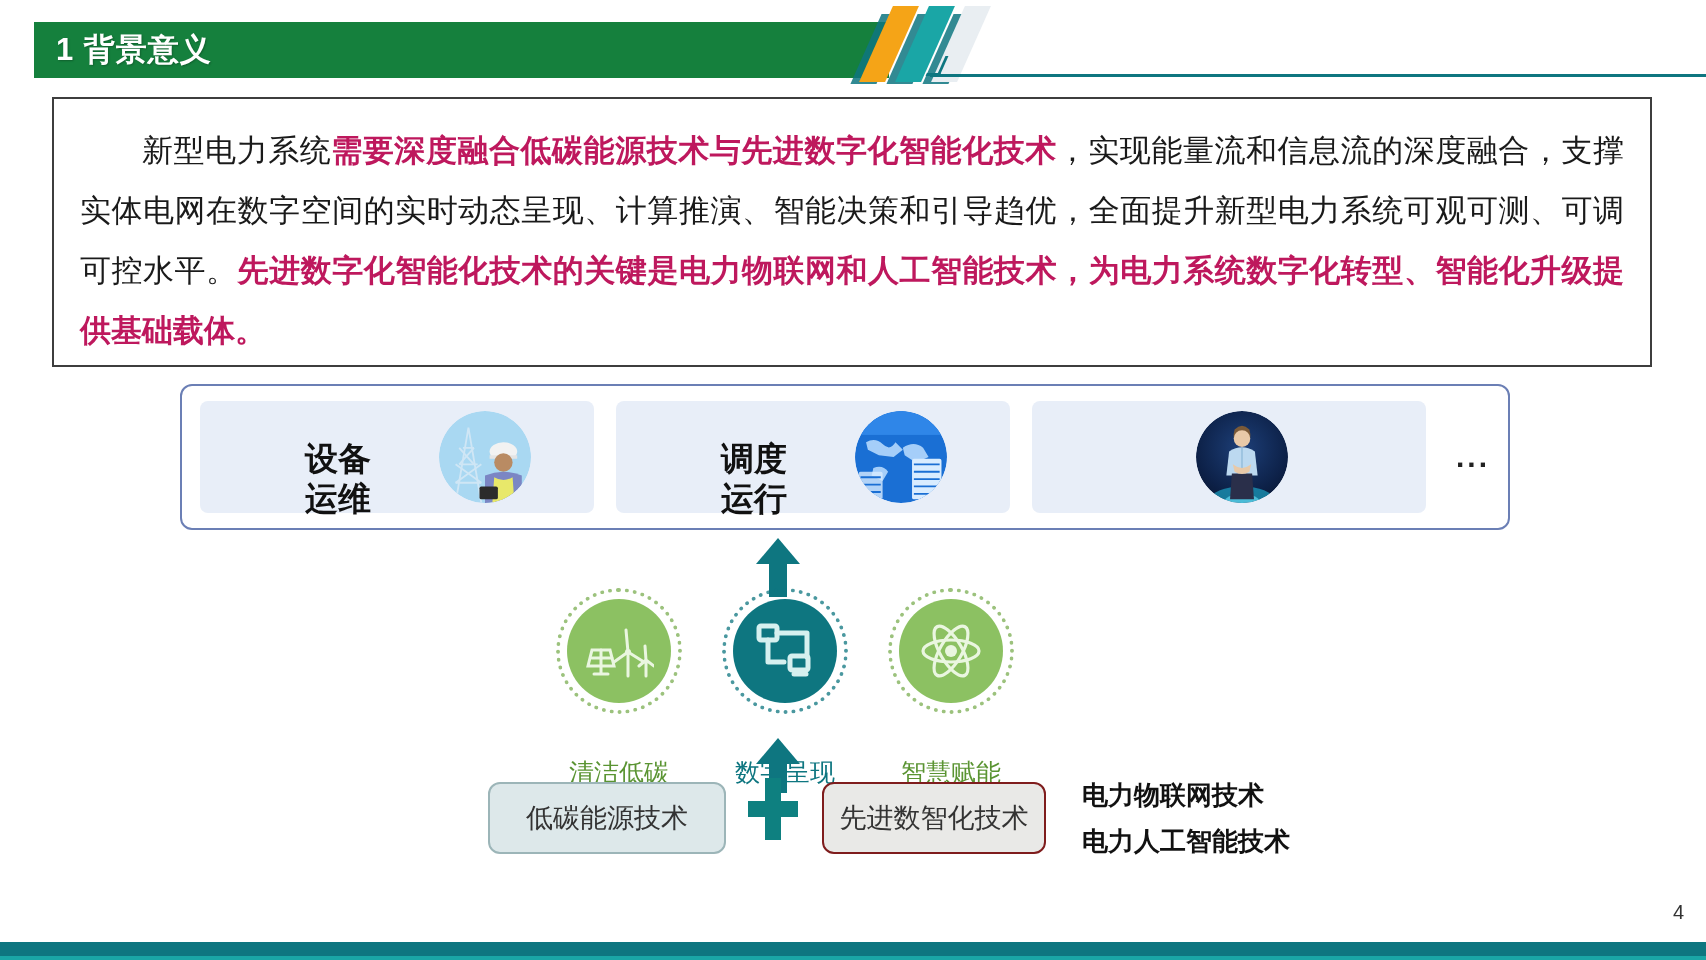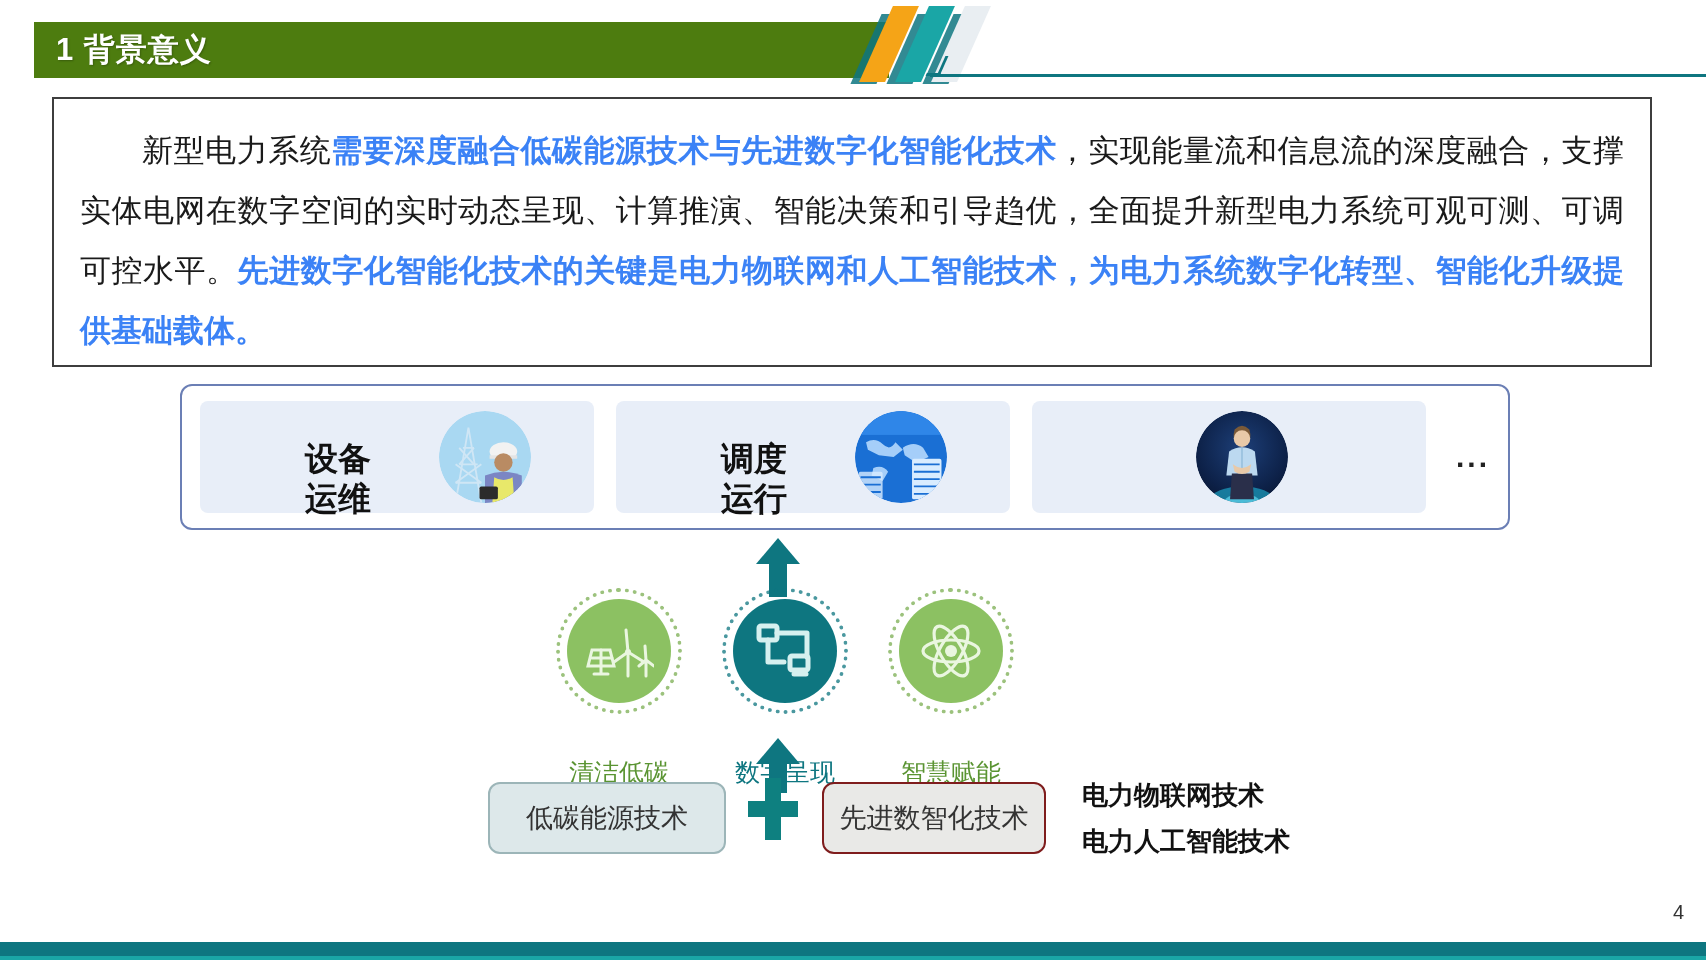--- a/index.html
+++ b/index.html
@@ -7,21 +7,21 @@
   body {
     font-family:"Liberation Sans","DejaVu Sans",sans-serif;
     background:#ffffff;
     position:relative;
   }
 
   
   #header-bar {
     position:absolute; left:34px; top:22px;
     width:855px; height:56px;
-    background:#4d7c0f;
+    background:#15803d;
     display:flex; align-items:center;
   }
   #header-title {
     color:#ffffff; font-size:31px; font-weight:bold;
     letter-spacing:1px; padding-left:22px;
     text-shadow:1px 1px 2px rgba(0,0,0,.25);
   }
   .stripe { position:absolute; top:6px; width:26px; height:76px;
             transform:skewX(-24deg); }
   #stripe-orange { left:876px; background:#f5a417; }
@@ -47,21 +47,21 @@
     position:absolute; left:52px; top:97px;
     width:1600px; height:270px;
     border:2px solid #3e3e3e; background:#ffffff;
     padding:22px 26px 0 26px;
   }
   #paragraph {
     font-size:31px; line-height:60px; color:#1a1a1a;
     text-align:justify; text-indent:62px;
     font-family:"Liberation Sans","DejaVu Sans",sans-serif;
   }
-  #paragraph .em { color:#3b82f6; font-weight:bold; }
+  #paragraph .em { color:#be185d; font-weight:bold; }
 
   
   #cards-panel {
     position:absolute; left:180px; top:384px;
     width:1330px; height:146px;
     border:2px solid #6b7fb5; border-radius:12px;
     background:#ffffff;
     display:flex; align-items:center; padding:0 18px;
   }
   .card {

